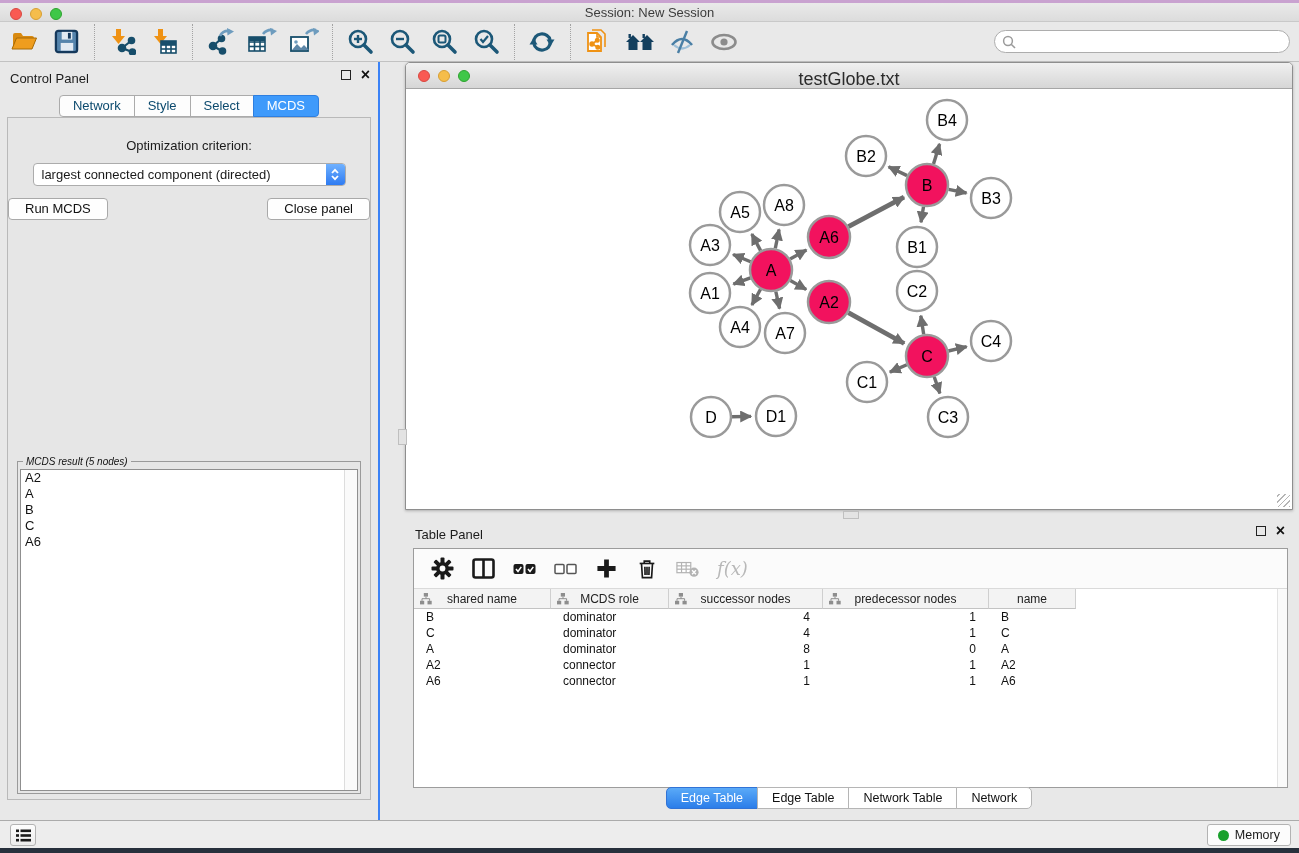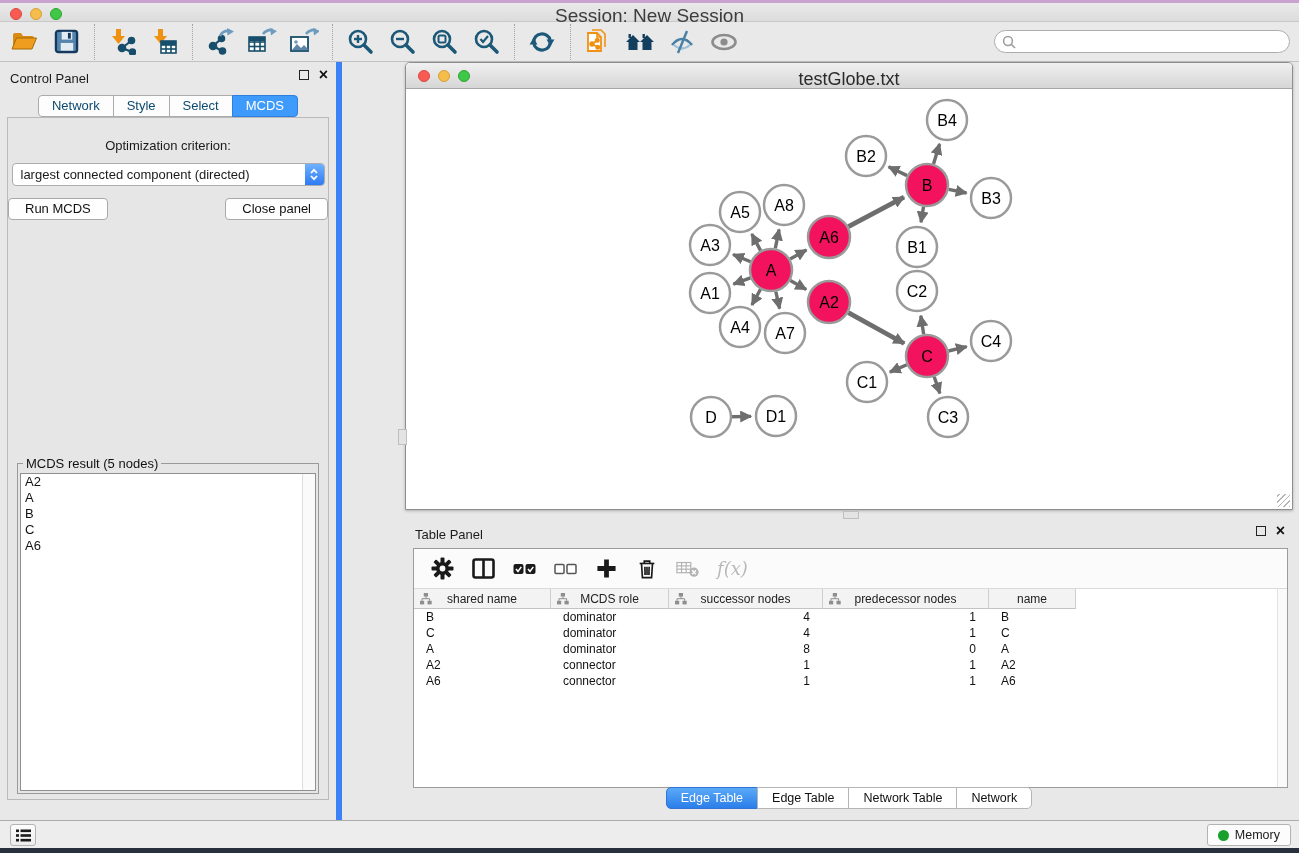--- a/index.html
+++ b/index.html
@@ -7,34 +7,34 @@
   body { font-family:"Liberation Sans", sans-serif; background:#E8E8E8; position:relative; color:#1a1a1a; }
 
   
   .purple-strip { position:absolute; left:0; top:0; width:1299px; height:3px; background:#C9A2D0; z-index:5;}
   .titlebar { position:absolute; left:0; top:0; width:1299px; height:22px;
       background:linear-gradient(#ECECEC,#DCDCDC); border-bottom:1px solid #C9C9C9; z-index:4;}
   .tl { position:absolute; top:8px; width:12px; height:12px; border-radius:50%; }
   .tl.red { left:10px; background:#F95A52; border:1px solid #D84841;}
   .tl.yellow { left:30px; background:#F5BD4B; border:1px solid #D89F33;}
   .tl.green { left:50px; background:#3FC748; border:1px solid #2EA32F;}
-  .app-title { position:absolute; left:0; right:0; top:5px; text-align:center; font-size:19px; color:#3C3C3C; }
+  .app-title { position:absolute; left:0; right:0; top:5px; text-align:center; font-size:13px; color:#3C3C3C; }
 
   
   .toolbar { position:absolute; left:0; top:22px; width:1299px; height:40px;
       background:#E9E9E9; border-bottom:1px solid #C2C2C2; display:flex; align-items:center; padding-left:6px;}
   .tbtn { width:36px; height:34px; display:flex; align-items:center; justify-content:center; margin-right:6px; }
   .sep { width:0; height:36px; border-left:1px dotted #A3A3A3; margin:0 9px 0 4px; }
   .searchbox { position:absolute; right:9px; top:8px; width:296px; height:23px; background:#fff;
       border:1px solid #ADADAD; border-radius:12px; display:flex; align-items:center; padding-left:7px;}
   .searchbox svg { flex:0 0 auto; }
   .searchbox input { border:none; outline:none; background:transparent; font-size:12px; width:250px; margin-left:5px; font-family:"Liberation Sans",sans-serif;}
 
   
-  .control-panel { position:absolute; left:0; top:62px; width:342px; height:758px; background:#E8E8E8; border-right:6px solid #3b82f6;}
+  .control-panel { position:absolute; left:0; top:62px; width:380px; height:758px; background:#E8E8E8; border-right:2px solid #3b82f6;}
   .panel-header { position:relative; height:30px; }
   .panel-title { position:absolute; left:10px; top:9px; font-size:13px; color:#1c1c1c;}
   .ph-icons { position:absolute; right:8px; top:8px; display:flex; align-items:center; gap:10px;}
   .float-ic { width:10px; height:10px; border:1.6px solid #222; display:inline-block;}
   .close-ic { font-size:16px; font-weight:bold; color:#111; line-height:10px;}
   .cp-tabs { position:absolute; left:0; right:0; top:33px; display:flex; justify-content:center; z-index:2;}
   .cp-tab { height:22px; line-height:20px; padding:0 13px; font-size:13px; background:#FDFDFD;
       border:1px solid #ABABAB; margin-left:-1px; color:#0c4a6e;}
   .cp-tab:first-child { border-radius:4px 0 0 4px; margin-left:0;}
   .cp-tab:last-child { border-radius:0 4px 4px 0;}
@@ -43,21 +43,21 @@
   .opt-label { text-align:center; margin-top:20px; font-size:13px;}
   .dropdown { position:relative; width:313px; height:23px; margin:10px auto 0; background:#fff;
       border:1px solid #ACACAC; border-radius:4px; font-size:13px; line-height:21px; padding-left:8px;}
   .dd-stepper { position:absolute; right:0; top:0; width:19px; height:21px; border-radius:0 3px 3px 0;
       background:linear-gradient(#6FB1FF,#2E7BF2); display:flex; align-items:center; justify-content:center;}
   .btn-row { display:flex; justify-content:space-between; gap:14px; margin-top:12px;}
   .btn { height:22px; padding:0 16px; background:#FEFEFE; border:1px solid #A9A9A9; border-radius:4px;
       font-size:13px; line-height:20px; color:#111;}
   .mcds-fieldset { position:absolute; left:9px; right:9px; bottom:5px; height:338px;
       border:1px solid #9A9A9A; padding:2px; font-size:13px; background:transparent;}
-  .mcds-fieldset legend { padding:0 3px; margin-left:3px; font-size:13px; color:#111;}
+  .mcds-fieldset legend { padding:0 3px; margin-left:3px; font-size:10px; color:#111;font-style:italic;}
   .mcds-list { position:relative; width:100%; height:100%; background:#fff; border:1px solid #8F8F8F; overflow:hidden;}
   .mcds-item { font-size:13px; line-height:16px; padding-left:4px; color:#111;}
   .mcds-scroll { position:absolute; right:0; top:0; bottom:0; width:13px; background:#FAFAFA; border-left:1px solid #DDD;}
 
   
   .network-window { position:absolute; left:405px; top:62px; width:888px; height:448px;
       border:1px solid #8E8E8E; border-radius:5px 5px 0 0; background:#fff; box-shadow:0 1px 3px rgba(0,0,0,.25);}
   .nw-titlebar { position:relative; height:26px; background:linear-gradient(#F0F0F0,#D6D6D6);
       border-bottom:1px solid #A6A6A6; border-radius:4px 4px 0 0;}
   .nw-titlebar .tl { top:7px; }

